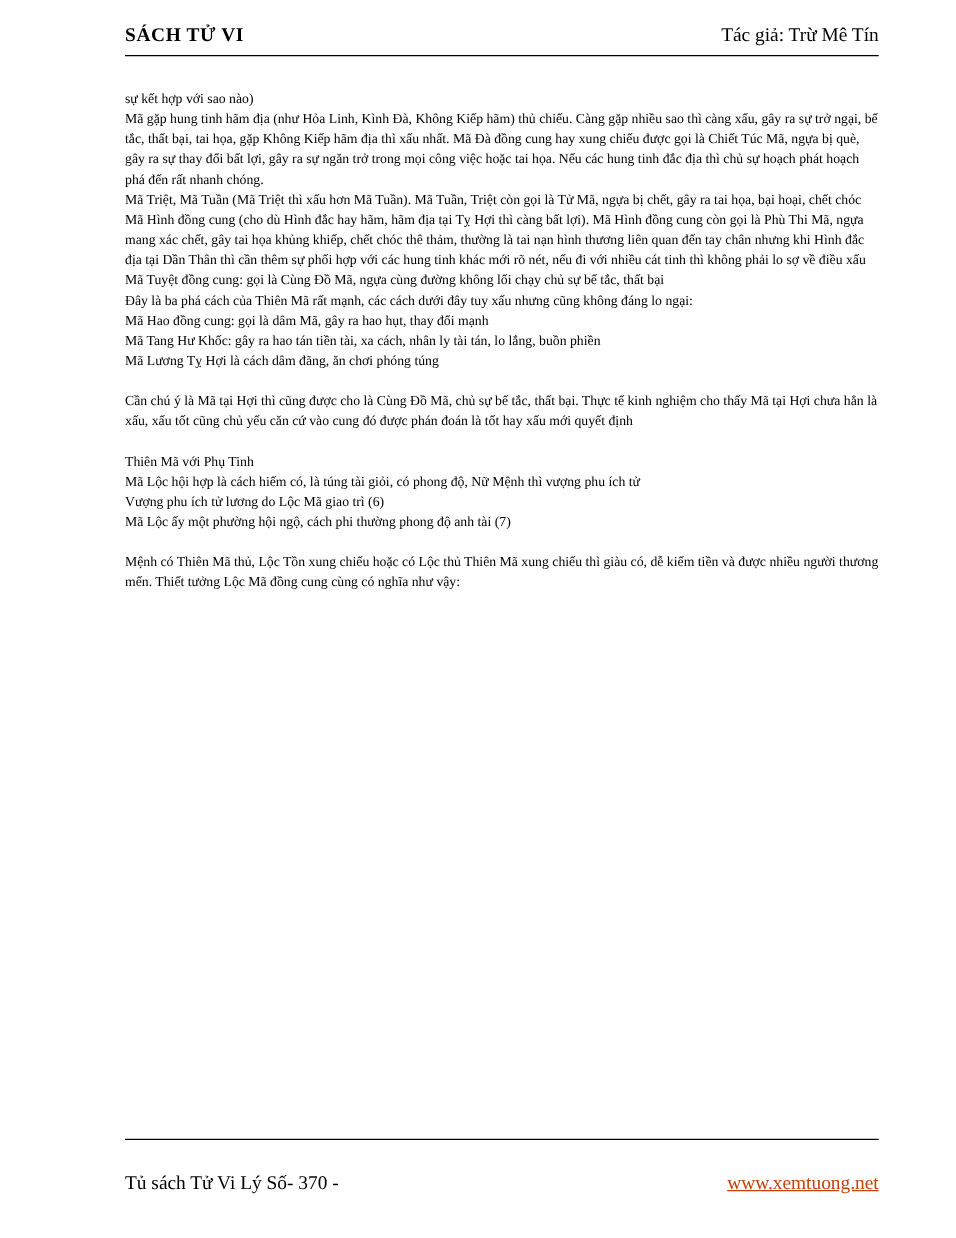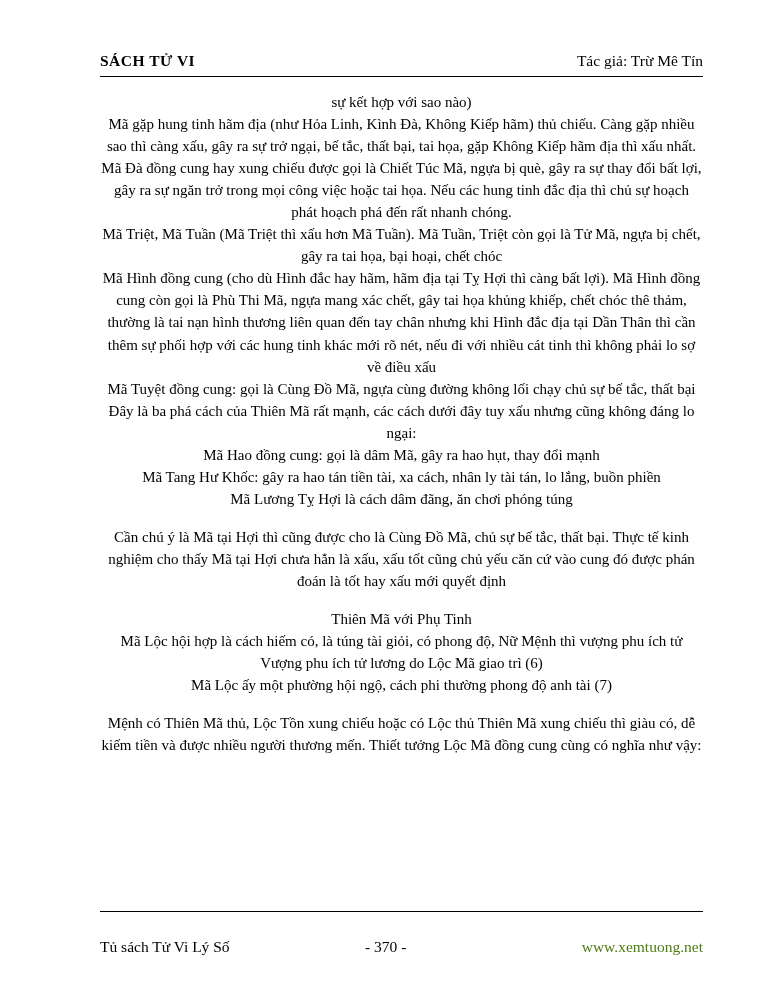--- a/index.html
+++ b/index.html
@@ -11,21 +11,21 @@
     width: 765px;
     height: 990px;
     font-family: "Liberation Serif", "DejaVu Serif", serif;
     color: #000000;
   }
   .page {
     position: relative;
     width: 765px;
     height: 990px;
     box-sizing: border-box;
-    padding: 52px 62px 30px 100px;
+    padding: 20px 62px 30px 100px;
   }
   .header {
     display: flex;
     justify-content: space-between;
     align-items: baseline;
     font-size: 15.5px;
     padding-bottom: 4px;
   }
   .header-left {
     font-weight: bold;
@@ -36,24 +36,24 @@
   }
   .rule {
     border: 0;
     border-top: 1px solid #000;
     margin: 0;
   }
   .header-rule {
     margin-top: 2px;
   }
   .content {
-    margin-top: 14px;
-    font-size: 15px;
+    margin-top: 26px;
+    font-size: 11px;
     line-height: 1.47;
-    text-align: center;
+    text-align: left;
   }
   .content p {
     margin: 0;
   }
   .content p.gap {
     margin-top: 16px;
   }
   .footer {
     position: absolute;
     left: 100px;
@@ -66,27 +66,28 @@
   .footer-row {
     display: flex;
     align-items: baseline;
     font-size: 15.5px;
   }
   .footer-left {
     flex: 0 0 auto;
   }
   .footer-center {
     flex: 1 1 auto;
-    text-align: center;
+    text-align: left;
     padding-right: 40px;
     margin-top: 22px;
   }
   .footer-right {
     flex: 0 0 auto;
-    color: #4d7c0f;
+    color: #c2410c;
+    text-decoration: underline;
   }
 </style>
 </head>
 <body>
 
 <div class="page">
 
   <div class="header">
     <div class="header-left">SÁCH TỬ VI</div>
     <div class="header-right">Tác giả: Trừ Mê Tín</div>

